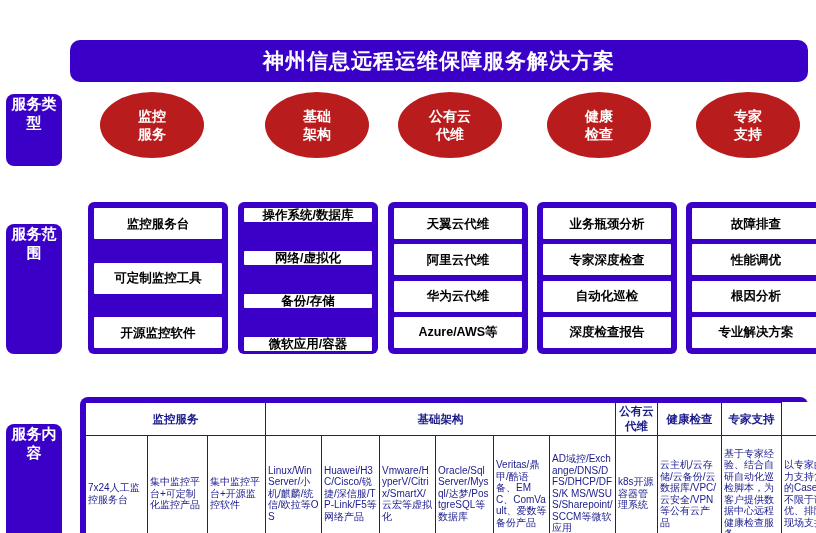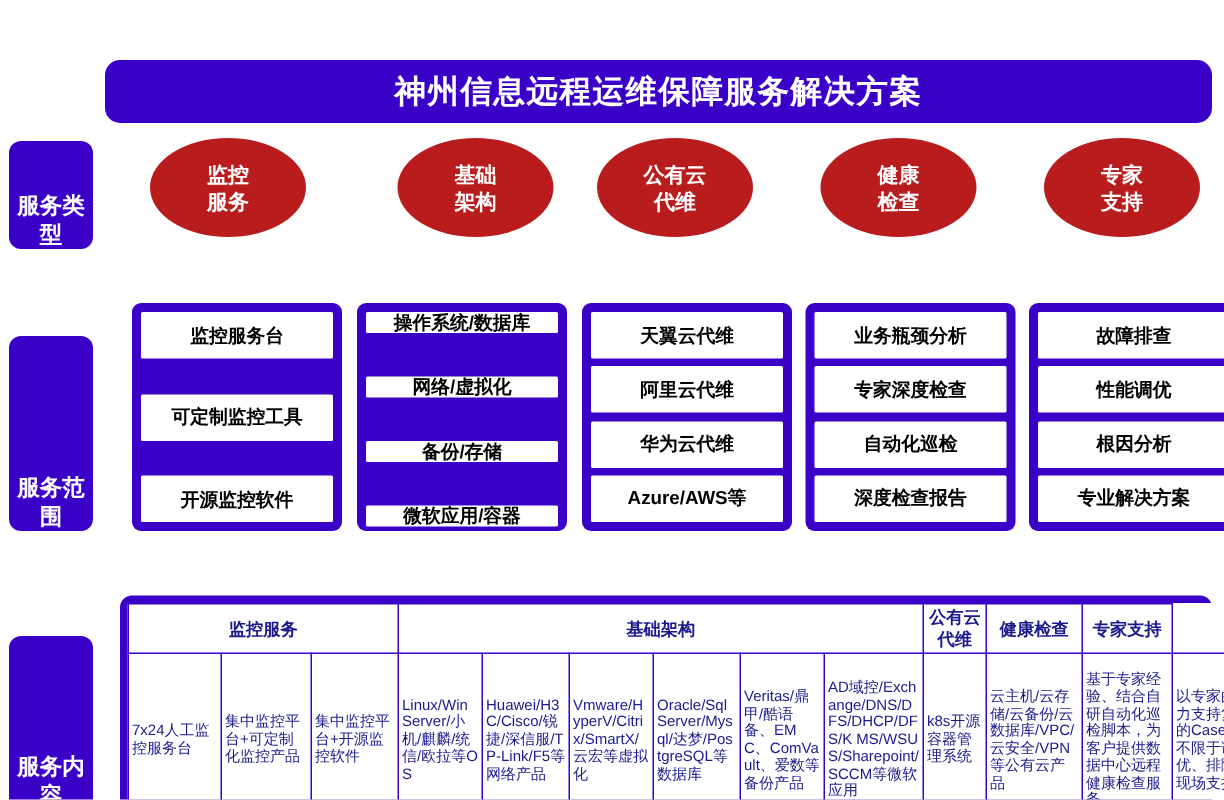--- a/index.html
+++ b/index.html
@@ -45,21 +45,21 @@
     left: 6px;
     width: 56px;
     background: #3b00c8;
     border-radius: 8px;
     color: #ffffff;
     font-size: 15px;
     font-weight: bold;
     display: flex;
     flex-direction: column;
     align-items: center;
-    justify-content: flex-end;
+    justify-content: flex-start;
     line-height: 19px;
     text-align: center;
   }
   #row-label-0 { top: 60px;  height: 72px; }
   #row-label-1 { top: 190px; height: 130px; }
   #row-label-2 { top: 390px; height: 116px; }
 
   
   .ellipse-row {
     position: absolute;

